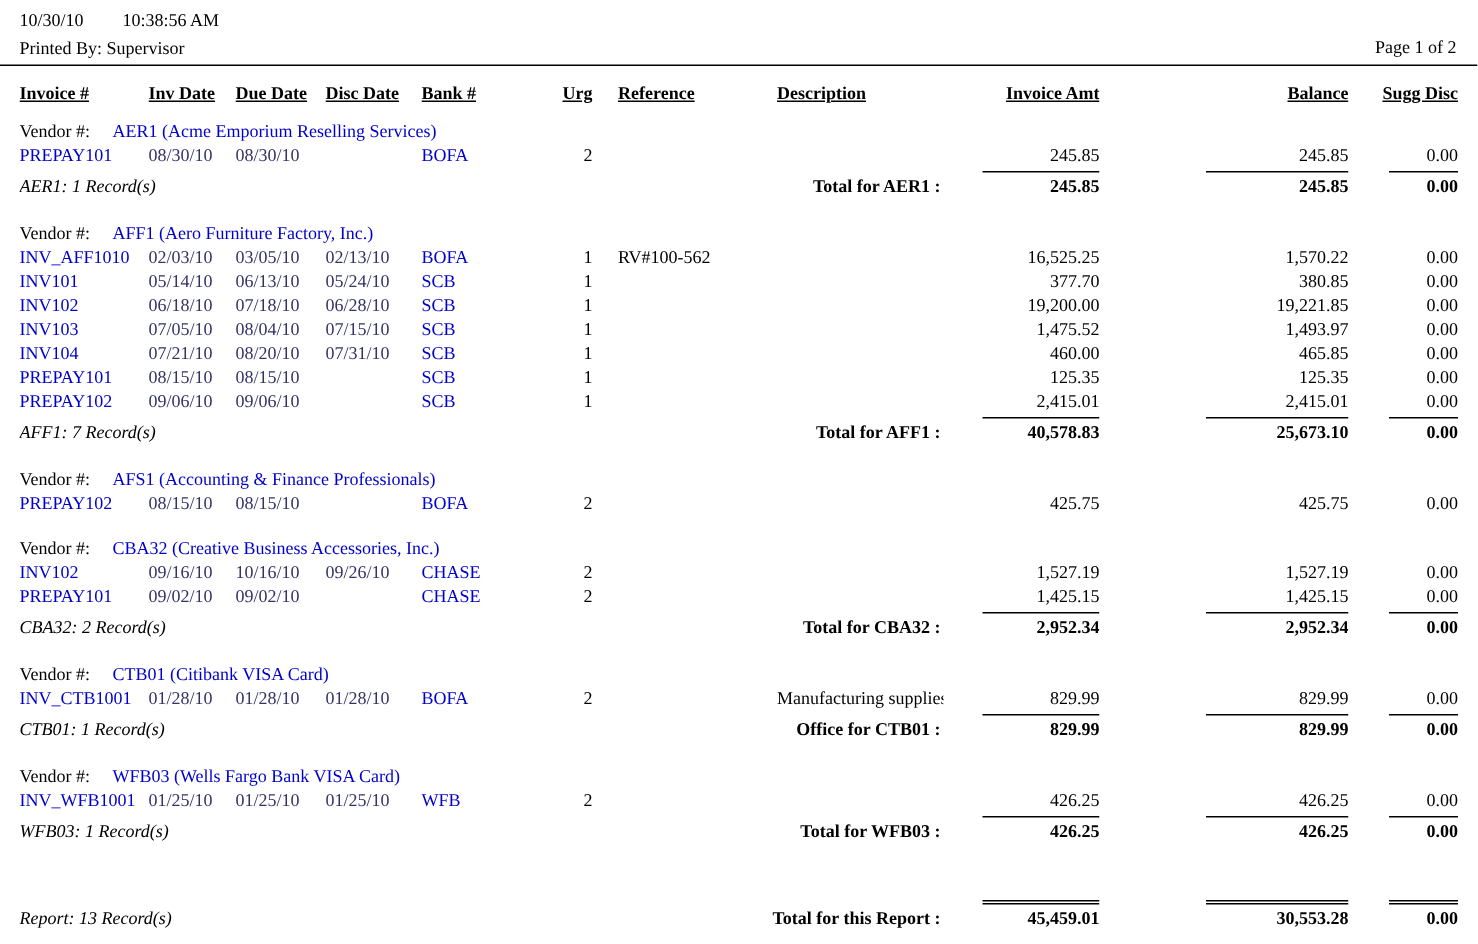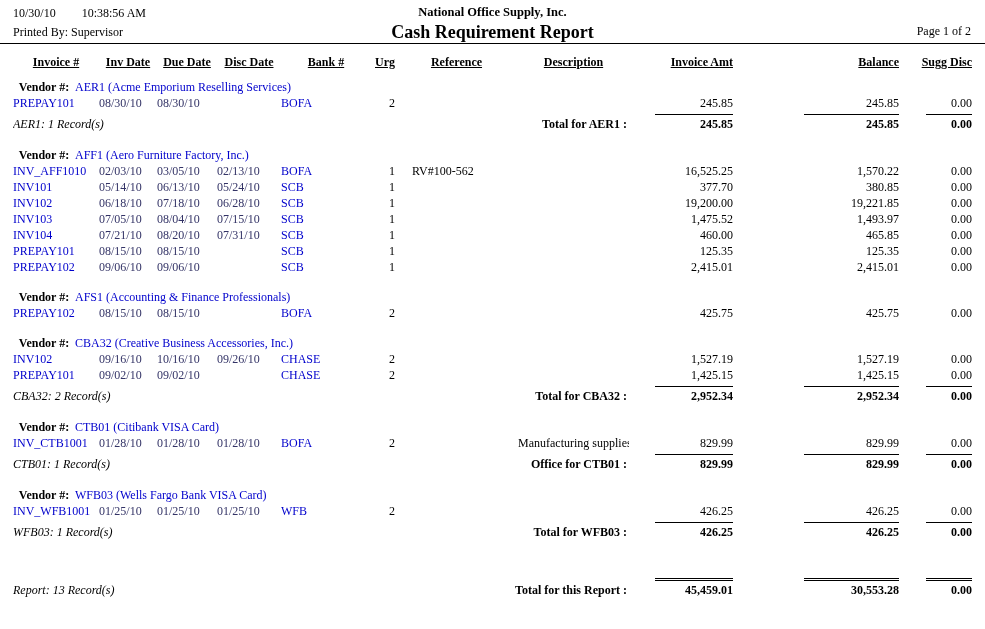--- a/index.html
+++ b/index.html
@@ -26,33 +26,33 @@
   .hdr-left .time { margin-left: 26px; }
   .hdr-center { position: absolute; left: 0; right: 0; top: 5px; text-align: center; }
   .company { font-weight: bold; font-size: 12.5px; }
   .title { font-weight: bold; font-size: 18px; margin-top: 2px; }
   .hdr-right { position: absolute; right: 14px; top: 24px; }
 
   
   .body { padding: 10px 13px 0 13px; }
   table { border-collapse: collapse; width: 959px; table-layout: fixed; }
   td, th { padding: 1px 0; vertical-align: baseline; line-height: 14px; font-size: 12px; overflow: hidden; white-space: nowrap; }
-  th { text-align: center; font-weight: bold; }
+  th { text-align: left; font-weight: bold; }
   .col-head .hl { text-decoration: underline; font-weight: bold; }
   th.c-amt, td.c-amt { text-align: right; }
   th.c-urg, td.c-urg { text-align: right; }
   td.c-ref, th.c-ref { padding-left: 17px; }
   td.c-desc, th.c-desc { padding-left: 17px; }
   .col-head th { padding-bottom: 6px; }
 
   .link { color: var(--link-blue, #0000cc); }
   .dt { color: var(--date-text, #333366); }
 
   .vendor-cell { padding-top: 5px; }
-  .vlabel { font-weight: bold; display: inline-block; width: 62px; text-align: center; }
+  .vlabel { font-weight: normal; display: inline-block; width: 62px; }
   .vlink { color: var(--link-blue, #0000cc); }
 
   .records { font-style: italic; }
   .tlabel { font-weight: bold; text-align: right; padding-right: 2px; }
   .total-row td { padding-top: 3px; padding-bottom: 2px; }
   .tot { font-weight: bold; }
   .tline {
     display: inline-block;
     border-top: 1px solid #000;
     text-align: right;
@@ -74,24 +74,20 @@
 
   <div class="hdr">
     <div class="hdr-left">
       <div class="line1">
         <span>10/30/10</span><span class="time">10:38:56 AM</span>
       </div>
       <div class="line2">
         <span>Printed By:</span>
         <span>Supervisor</span>
       </div>
-    </div>
-    <div class="hdr-center">
-      <div class="company">National Office Supply, Inc.</div>
-      <div class="title">Cash Requirement Report</div>
     </div>
     <div class="hdr-right">Page 1 of 2</div>
   </div>
 
   <div class="body">
     <table id="report-table">
       <colgroup>
         <col style="width:86px">
           <col style="width:58px">
           <col style="width:60px">
@@ -233,20 +229,27 @@
             <td class="c-date dt">09/06/10</td>
             <td class="c-date dt"></td>
             <td class="c-bank link">SCB</td>
             <td class="c-urg">1</td>
             <td class="c-ref"></td>
             <td class="c-desc"></td>
             <td class="c-amt">2,415.01</td>
             <td class="c-amt">2,415.01</td>
             <td class="c-amt">0.00</td>
           </tr>
+          <tr class="total-row">
+            <td class="records" colspan="4">AFF1: 7 Record(s)</td>
+            <td class="tlabel" colspan="4">Total for AFF1 :</td>
+            <td class="c-amt tot"><span class="tline t0">40,578.83</span></td>
+            <td class="c-amt tot"><span class="tline t1">25,673.10</span></td>
+            <td class="c-amt tot"><span class="tline t2">0.00</span></td>
+          </tr>
           <tr class="sp">
             <td colspan="11"></td>
           </tr>
           <tr class="vendor-row">
             <td class="vendor-cell" colspan="11"><span class="vlabel">Vendor #:</span><span class="vlink">AFS1 (Accounting &amp; Finance Professionals)</span></td>
           </tr>
           <tr class="data-row">
             <td class="c-inv link">PREPAY102</td>
             <td class="c-date dt">08/15/10</td>
             <td class="c-date dt">08/15/10</td>

